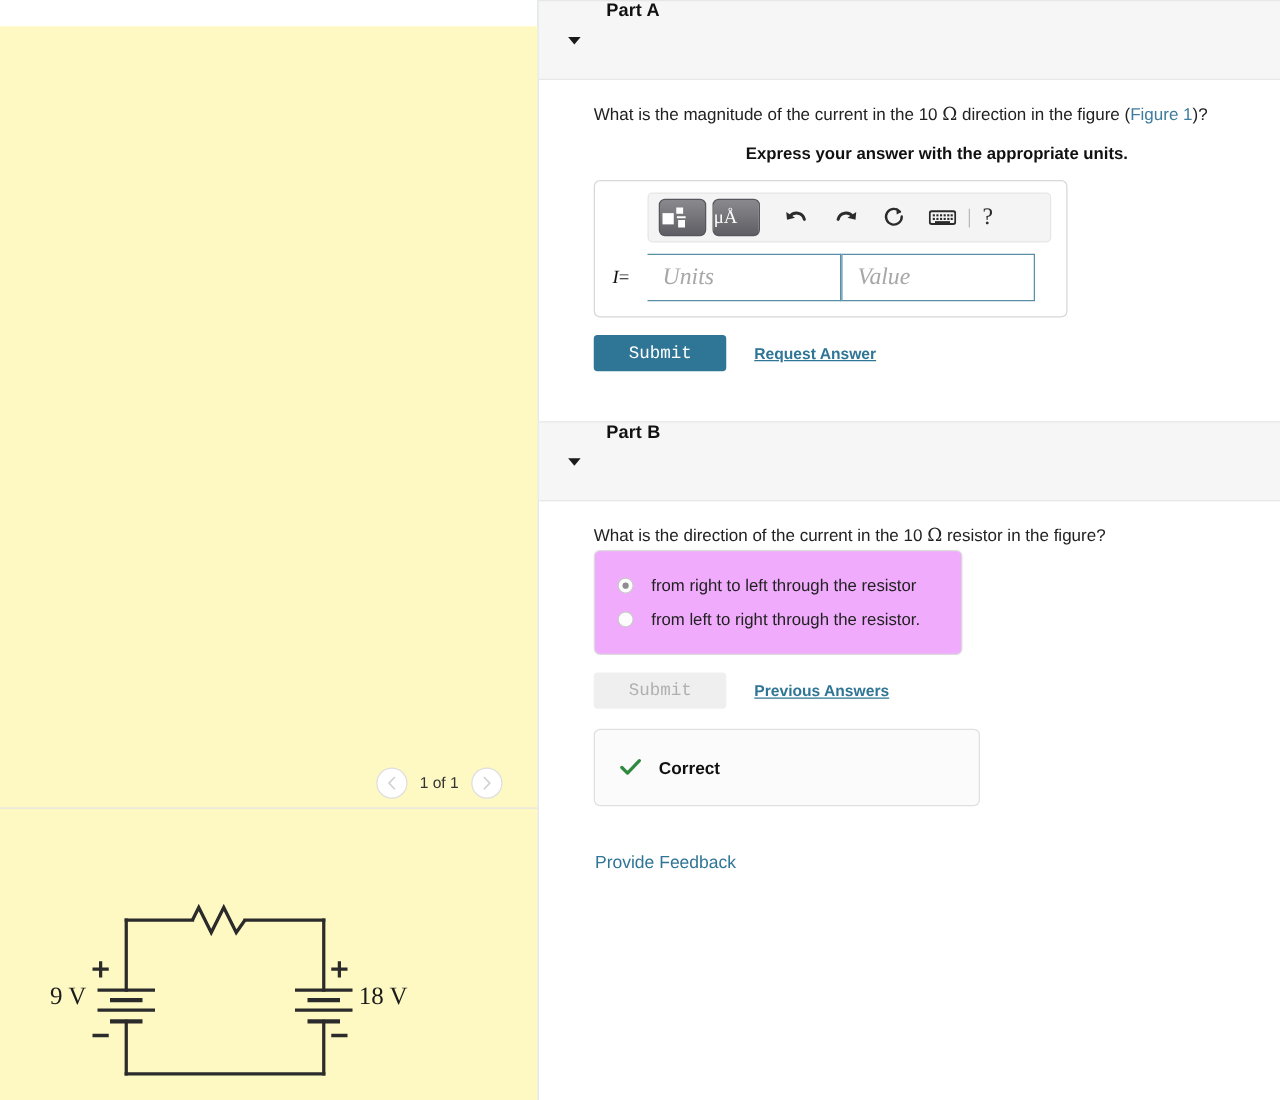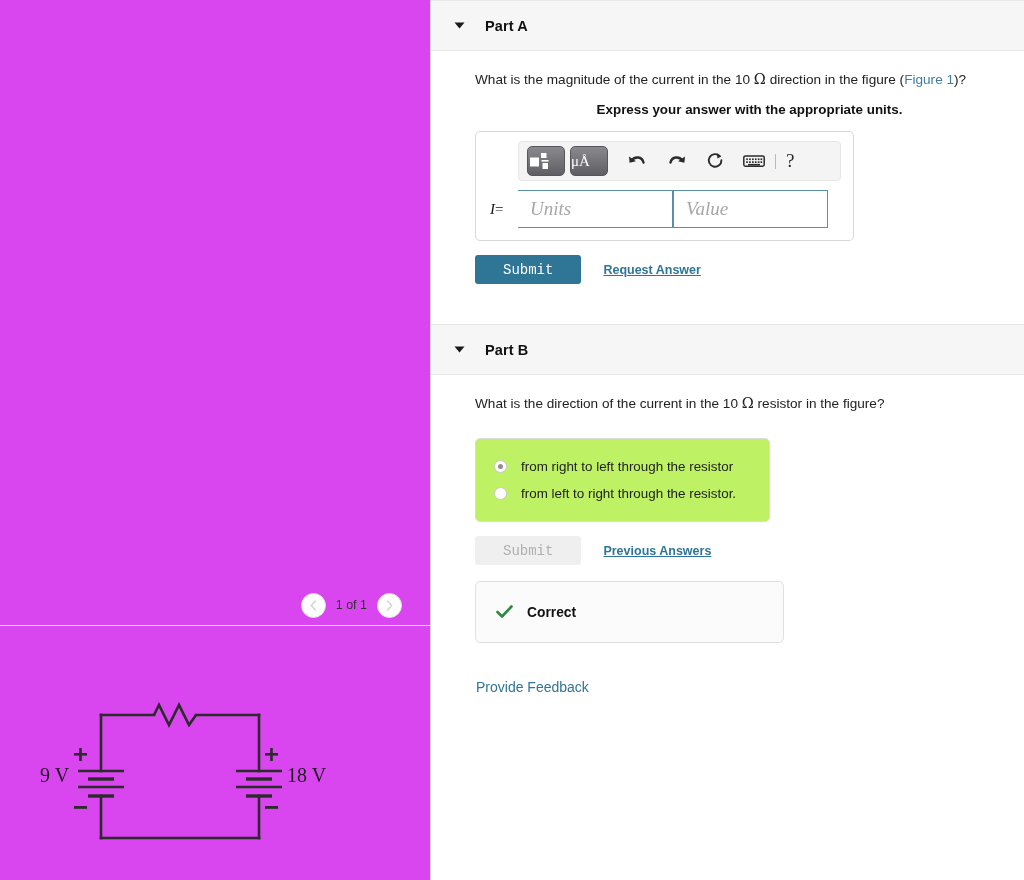--- a/index.html
+++ b/index.html
@@ -19,22 +19,23 @@
 
   
   #page {
     position: absolute;
     inset: 0;
     display: flex;
   }
   #left-panel {
     width: 430px;
     position: relative;
-    background: #d946ef;
+    background: #fef9c3;
     flex: 0 0 430px;
+    margin-top: 21px;
   }
   #vdivider {
     width: 1px;
     background: #ccd6e0;
     flex: 0 0 1px;
   }
   #right-panel {
     flex: 1 1 auto;
     position: relative;
     background: #fff;
@@ -89,23 +90,22 @@
     position: absolute;
     left: 10px;
     top: 60px;
   }
 
   
   .part-header {
     background: #f6f6f6;
     border-top: 1px solid #e7e7e7;
     border-bottom: 1px solid #e7e7e7;
-    height: 51px;
-    display: flex;
-    align-items: center;
+    height: 64px;
+    display: flex;
     padding-left: 20px;
     box-sizing: border-box;
   }
   .collapse-arrow {
     width: 16px;
     margin-right: 18px;
     display: flex;
     align-items: center;
     justify-content: center;
     cursor: pointer;
@@ -256,25 +256,25 @@
     color: #2f7596;
     font-size: 12.5px;
     font-weight: bold;
     text-decoration: underline;
     margin-left: 22px;
     cursor: pointer;
   }
 
   
   .choice-box {
-    margin-top: 24px;
+    margin-top: 0;
     width: 295px;
     border: 1px solid #dcdcdc;
     border-radius: 5px;
-    background: #bef264;
+    background: #f0abfc;
     box-sizing: border-box;
     padding: 14px 0 14px 0;
   }
   .choice-row {
     display: flex;
     align-items: center;
     padding: 6px 0 6px 18px;
   }
   .radio {
     width: 13px; height: 13px;

